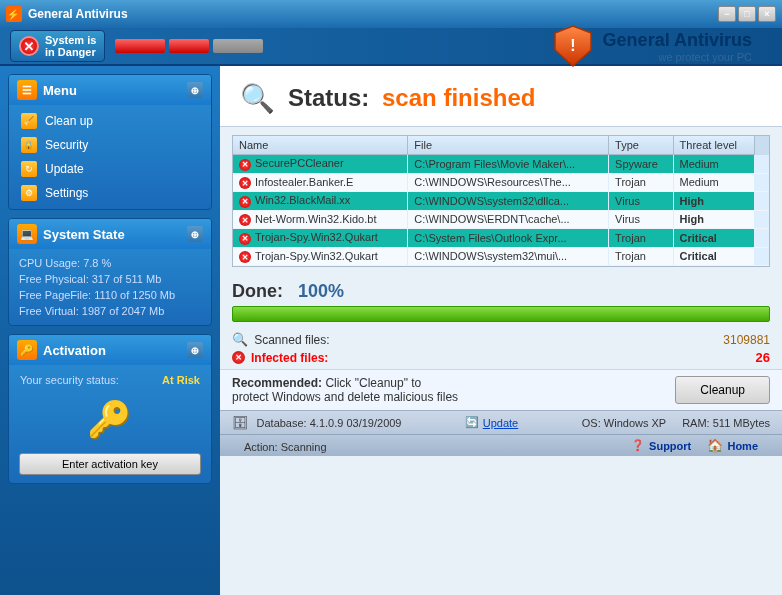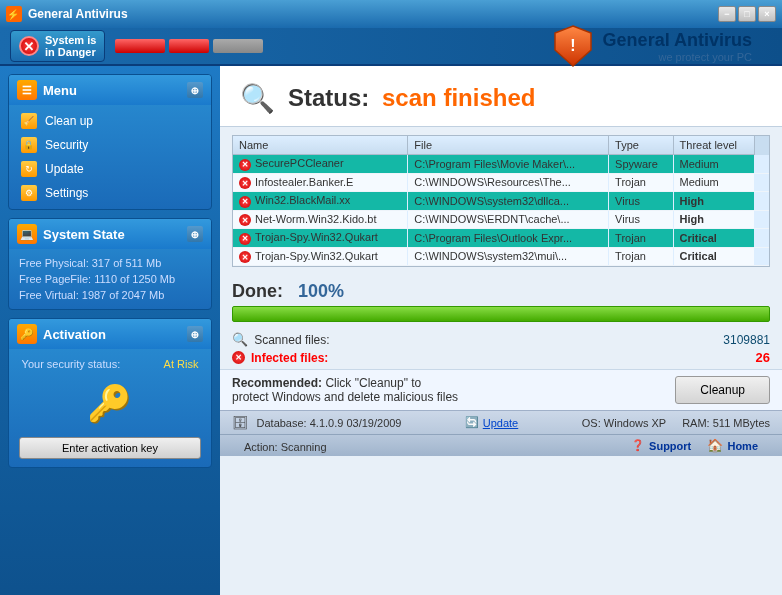--- a/index.html
+++ b/index.html
@@ -146,21 +146,21 @@
       display: flex; align-items: center; justify-content: center;
       font-size: 9px;
     }
 
     
     .system-state-content { padding: 6px 10px; }
     .state-row { color: #ccddff; font-size: 11px; padding: 2px 0; }
 
     
     .activation-content { padding: 8px 10px; text-align: center; }
-    .at-risk { color: #ffdd44; font-weight: normal; margin-left: 40px; }
+    .at-risk { color: #ffdd44; font-weight: bold; margin-left: 40px; }
     .key-icon {
       width: 50px; height: 50px;
       margin: 8px auto;
       display: flex; align-items: center; justify-content: center;
       font-size: 36px;
     }
     .activate-btn {
       background: linear-gradient(to bottom, #f0f0f0, #d0d0d0);
       border: 1px solid #888;
       border-radius: 3px;
@@ -256,21 +256,21 @@
       flex-direction: column;
       gap: 3px;
     }
     .stat-row {
       display: flex;
       align-items: center;
       justify-content: space-between;
       font-size: 12px;
     }
     .stat-label { display: flex; align-items: center; gap: 6px; color: #333; }
-    .stat-value { color: #0c4a6e; font-size: 12px; }
+    .stat-value { color: #a16207; font-size: 12px; }
     .infected-label { color: #ff0000; font-weight: bold; }
     .infected-value { color: #ff0000; font-weight: bold; font-size: 13px; }
     .small-search { font-size: 13px; color: #888; }
     .small-x {
       width: 13px; height: 13px;
       background: radial-gradient(circle, #ff4444, #cc0000);
       border-radius: 50%;
       display: inline-flex; align-items: center; justify-content: center;
       color: white; font-size: 8px; font-weight: bold;
     }
@@ -404,20 +404,23 @@
 
     <div class="sidebar-section">
       <div class="section-header">
         <div class="section-header-left">
           <div class="section-header-icon">💻</div>
           <span>System State</span>
         </div>
         <div class="collapse-btn">⊕</div>
       </div>
       <div class="system-state-content">
+        <div class="state-row">
+          <span>CPU Usage: 7.8 %</span>
+        </div>
         <div class="state-row">
           <span>Free Physical: 317 of 511 Mb</span>
         </div>
         <div class="state-row">
           <span>Free PageFile: 1110 of 1250 Mb</span>
         </div>
         <div class="state-row">
           <span>Free Virtual: 1987 of 2047 Mb</span>
         </div>
       </div>
@@ -488,21 +491,21 @@
             </tr>
             <tr>
               <td><span class="row-icon">✕</span>Net-Worm.Win32.Kido.bt</td>
               <td>C:\WINDOWS\ERDNT\cache\...</td>
               <td>Virus</td>
               <td class="threat-high">High</td>
               <td style="background: rgb(221, 238, 255);"></td>
             </tr>
             <tr>
               <td><span class="row-icon">✕</span>Trojan-Spy.Win32.Qukart</td>
-              <td>C:\Program Files\Outlook Expr...</td>
+              <td>C:\System Files\Outlook Expr...</td>
               <td>Trojan</td>
               <td class="threat-critical">Critical</td>
               <td style="background: rgb(221, 238, 255);"></td>
             </tr>
             <tr>
               <td><span class="row-icon">✕</span>Trojan-Spy.Win32.Qukart</td>
               <td>C:\WINDOWS\system32\mui\...</td>
               <td>Trojan</td>
               <td class="threat-critical">Critical</td>
               <td style="background: rgb(221, 238, 255);"></td>

